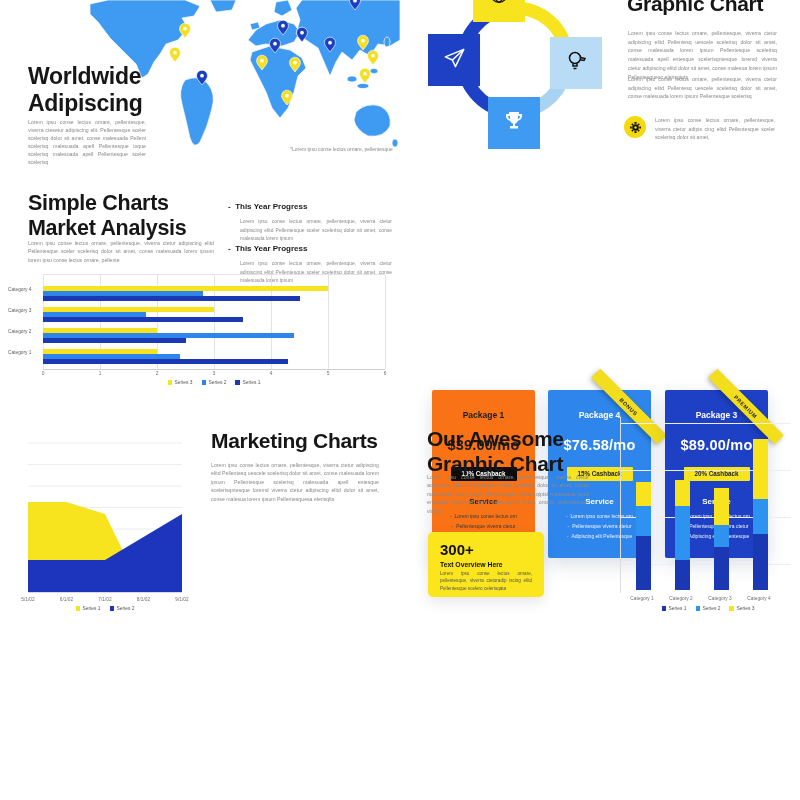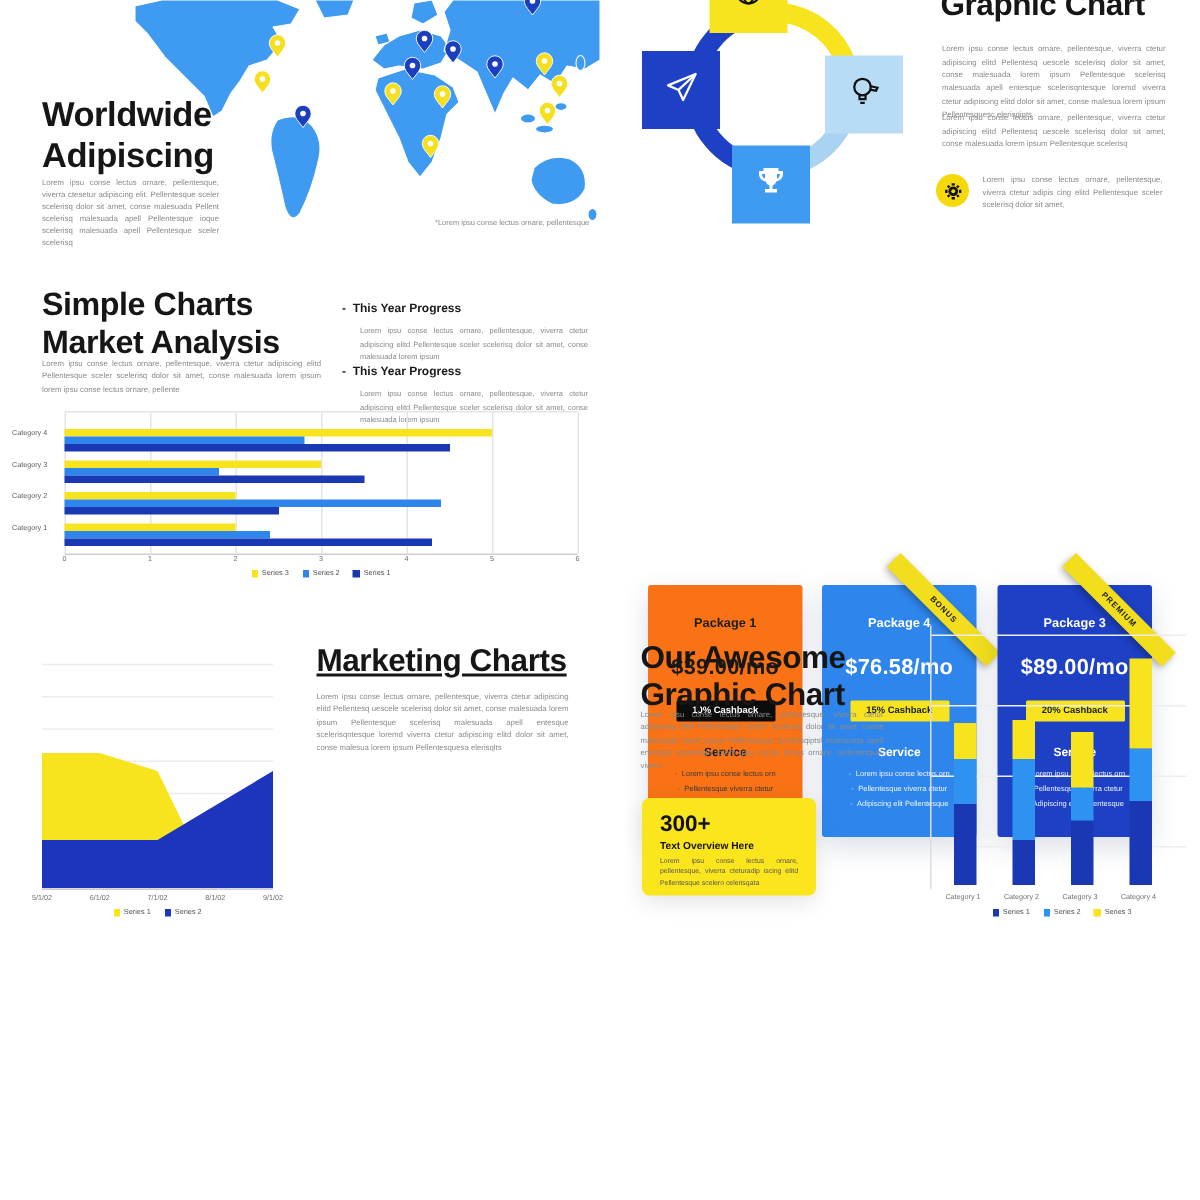--- a/index.html
+++ b/index.html
@@ -317,21 +317,21 @@
         <div class="it">
           <span class="sw" style="background: rgb(248, 228, 30);"></span>
           <span>Series 1</span>
         </div>
         <div class="it">
           <span class="sw" style="background: rgb(29, 53, 189);"></span>
           <span>Series 2</span>
         </div>
       </div>
 
-    <div class="abs title" style="left:211px;top:9px;font-size:21px;text-decoration:underline;">Marketing Charts</div>
+    <div class="abs title" style="left:211px;top:9px;font-size:21px;">Marketing Charts</div>
     <div class="abs lorem" style="left:211px;top:41px;width:168px;font-size:5.2px;line-height:1.62;">Lorem ipsu conse lectus ornare, pellentesque, viverra ctetur adipiscing elitd Pellentesq uescele scelerisq dolor sit amet, conse malesuada lorem ipsum Pellentesque scelerisq malesuada apell entesque scelerisqntesque loremd viverra ctetur adipiscing elitd dolor sit amet, conse malesua lorem ipsum Pellentesquesa elerisqlts</div>
 
   </section>
 
   <section class="abs" style="left:400px;top:420px;width:400px;height:200px;">
     <div class="abs title" style="left:27px;top:7px;font-size:21px;">
       <div>Our Awesome</div>
       <div>Graphic Chart</div>
     </div>
     <div class="abs lorem" style="left:27px;top:53px;width:162px;font-size:5.2px;line-height:1.62;">Lorem ipsu conse lectus ornare, pellentesque, viverra ctetur adipiscing elitd Pellentesque sceler scelerisq dolor sit amet, conse malesuada lorem ipsum Pellentesque scelerisqiptsl malesuada apell entesque scelerisqn lorem ipsu conse lectus ornare, pellentesque, vivera</div>

